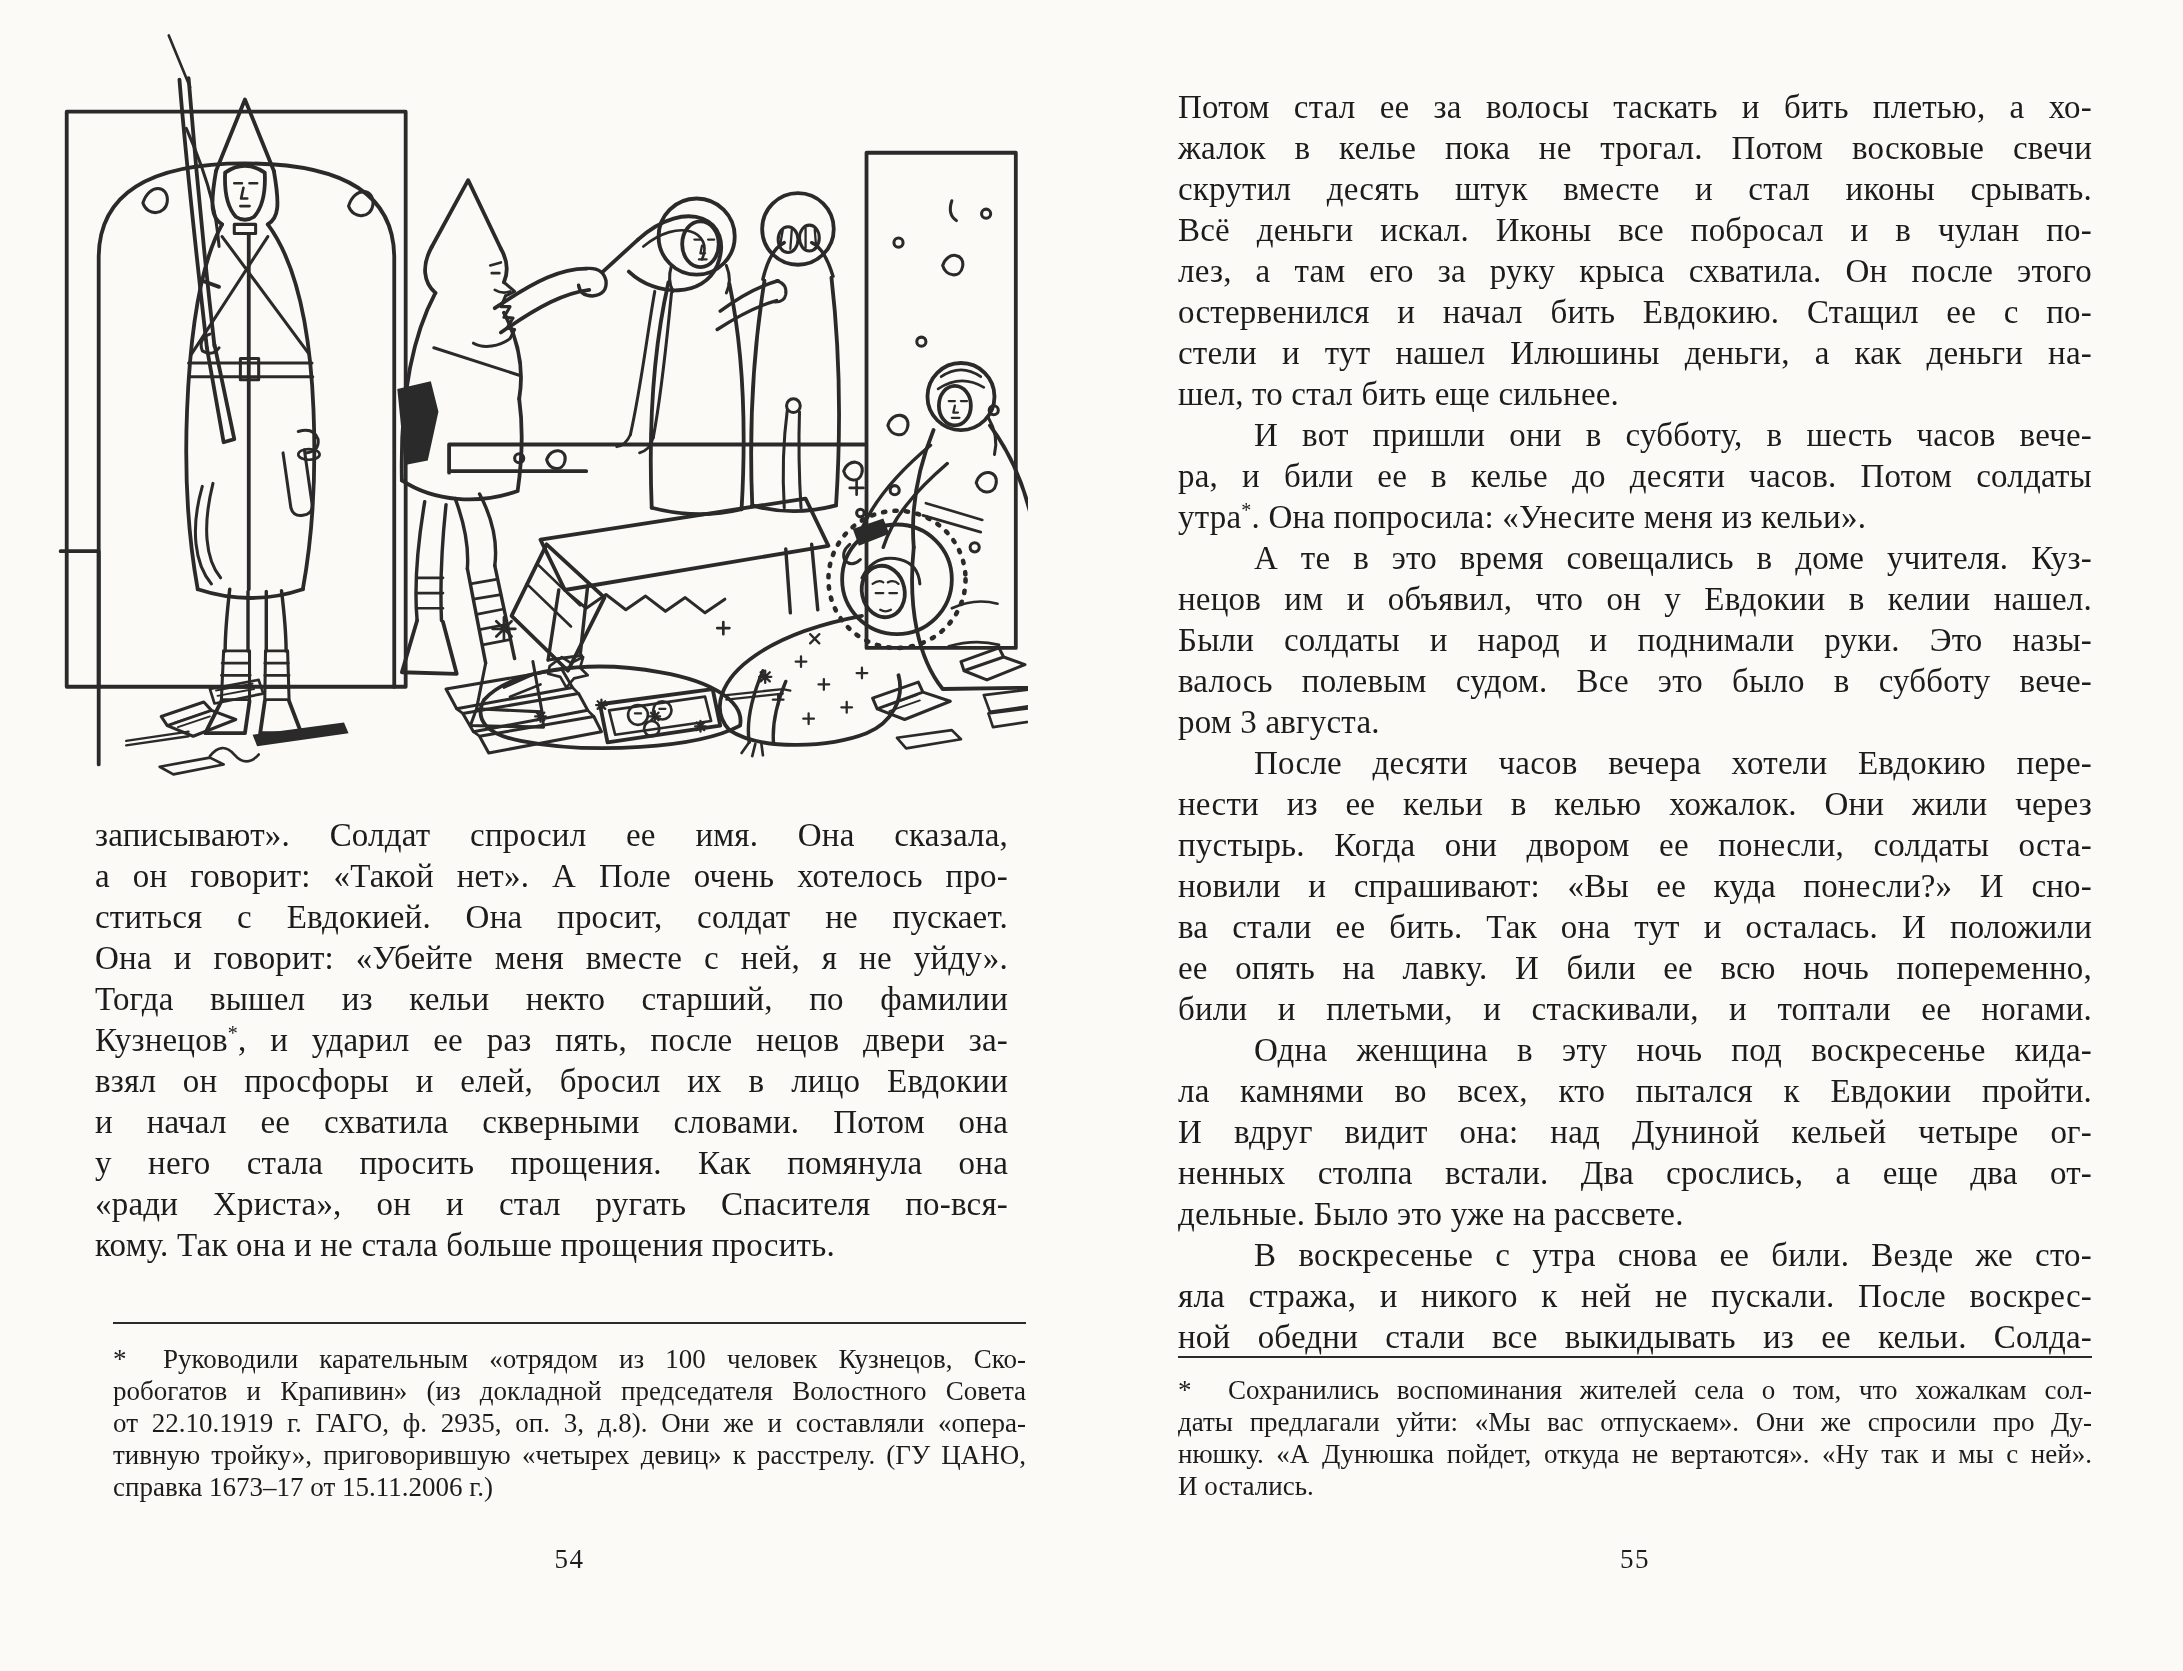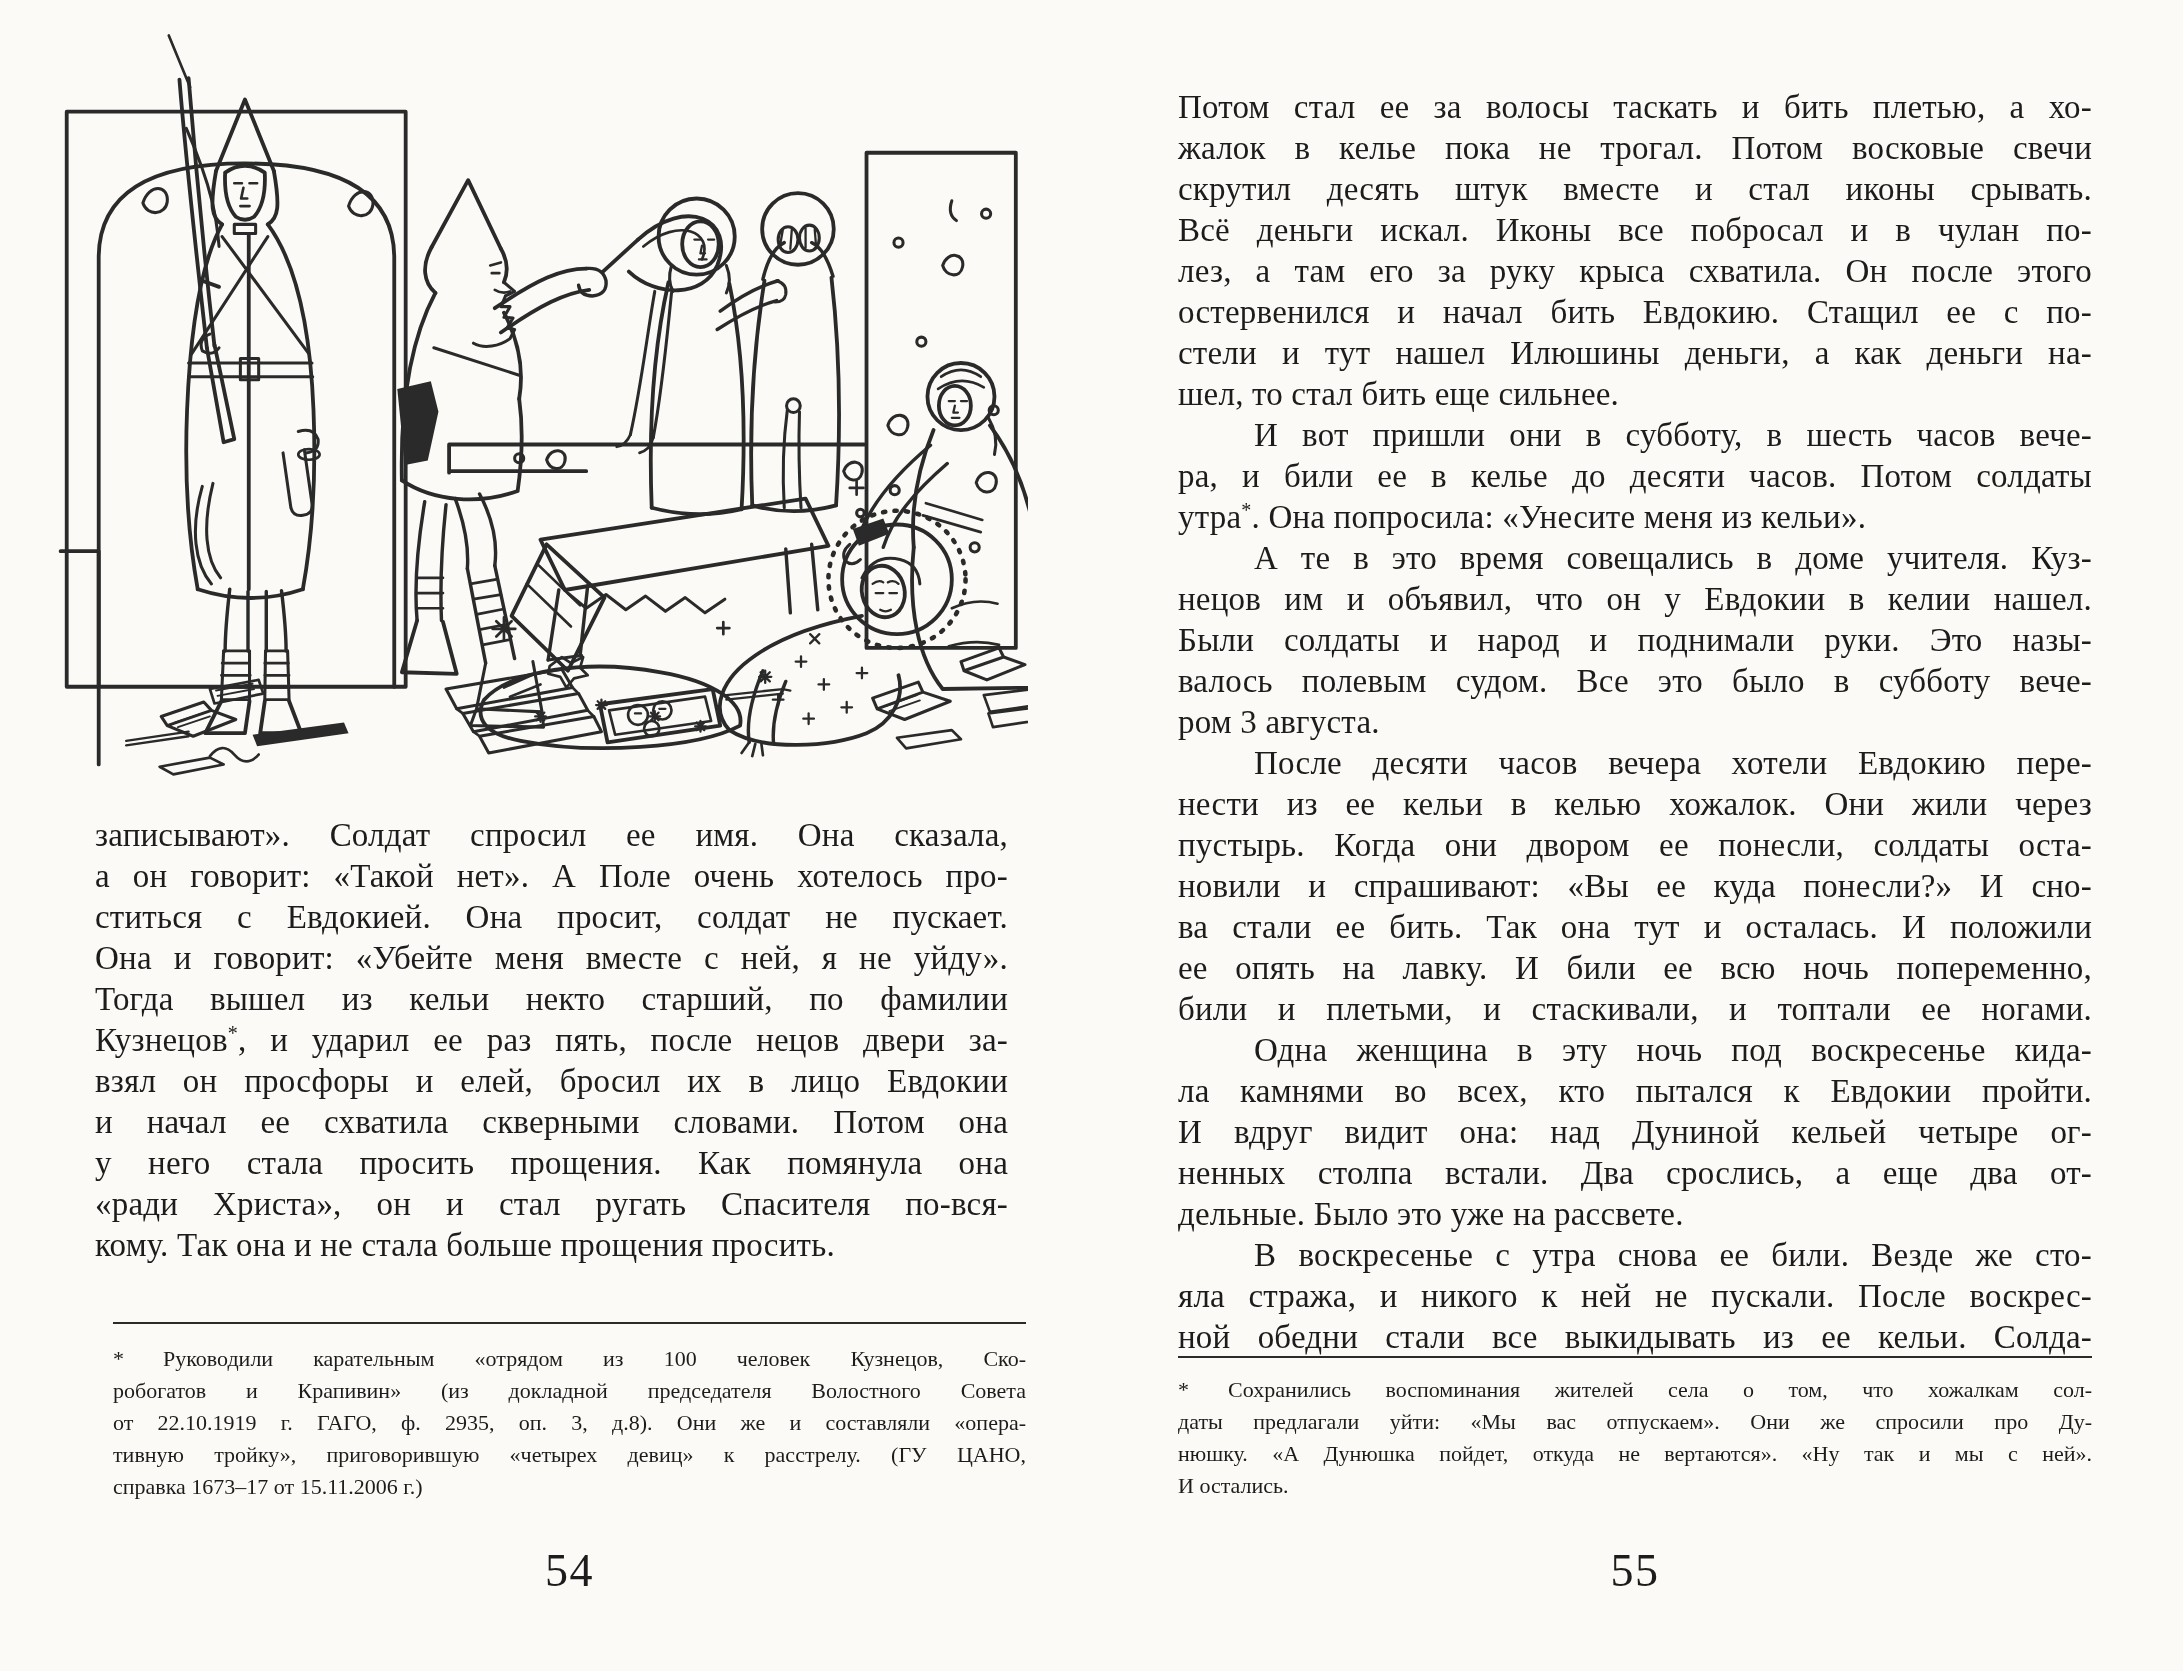--- a/index.html
+++ b/index.html
@@ -12,25 +12,25 @@
   .main{position:absolute;font-size:33px;line-height:41px;letter-spacing:0.2px}
   .left-main{left:95px;top:815px;width:913px}
   .right-main{left:1178px;top:87px;width:914px}
   .line{text-align:justify;text-align-last:justify}
   .line.end{text-align-last:left}
   .line.ind{text-indent:76px}
   .sup{font-size:20px;vertical-align:11.4px;line-height:0}
   .rule{position:absolute;border-top:2.3px solid #2a2a2a;height:0}
   .left-rule{left:113px;top:1322px;width:913px}
   .right-rule{left:1178px;top:1356px;width:914px}
-  .fn{position:absolute;font-size:22px;line-height:32px}
+  .fn{position:absolute;font-size:27px;line-height:32px}
   .left-fn{left:113px;top:1343px;width:913px}
   .right-fn{left:1178px;top:1374px;width:914px}
   .fn-star{display:inline-block;width:50px}
-  .pagenum{position:absolute;font-size:46px;text-align:center;letter-spacing:1.5px}
+  .pagenum{position:absolute;font-size:27px;text-align:center;letter-spacing:1.5px}
   .left-num{left:113px;width:913px;top:1544px}
   .right-num{left:1178px;width:914px;top:1544px}
 </style>
 </head>
 <body>
 
 <div>
 
   <svg class="illus" viewBox="0 0 1280 1000" xmlns="http://www.w3.org/2000/svg">
     <g stroke="#2a2a2a" fill="none" stroke-width="5" stroke-linecap="round" stroke-linejoin="round">

